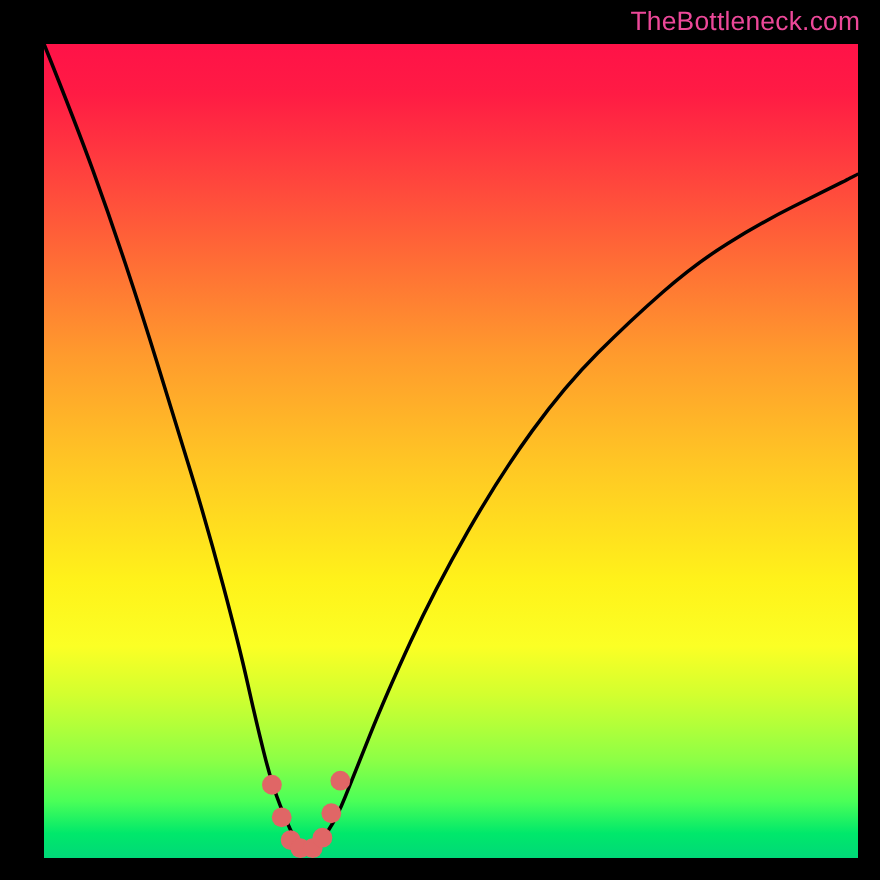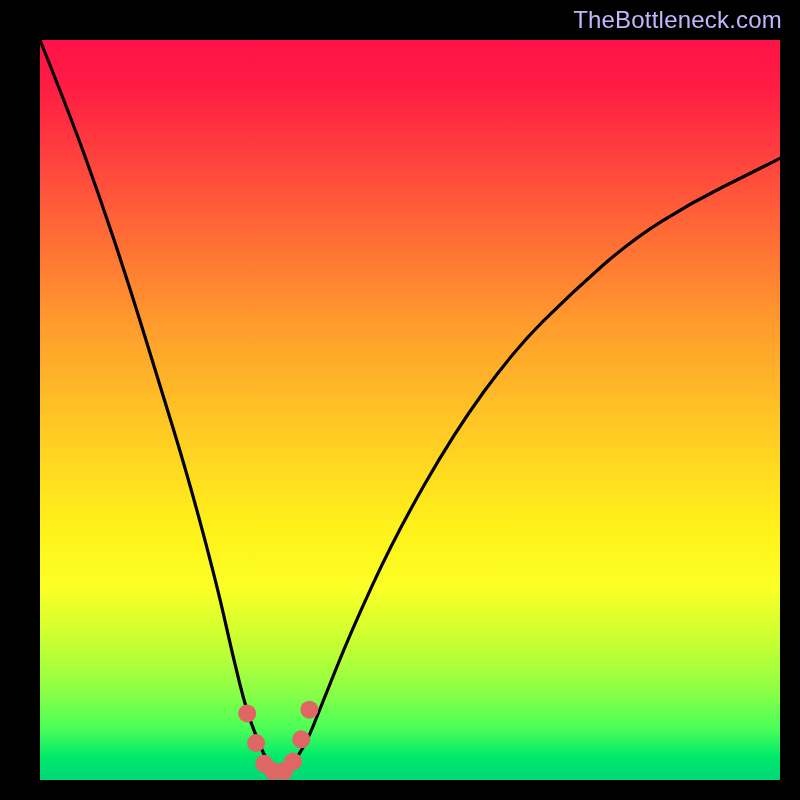--- a/index.html
+++ b/index.html
@@ -41,21 +41,21 @@
       #8cff46 88%,
       #4bff58 93%,
       #00e86b 97%,
       #00d878 100%
     );
   }
   .watermark {
     position: absolute;
     top: 6px;
     right: 18px;
-    color: #c4b5fd;
+    color: #ec4899;
     font-size: 24px;
     letter-spacing: 0.2px;
     font-weight: 400;
     user-select: none;
   }
   svg.curve {
     position: absolute;
     left: 0;
     top: 0;
     width: 740px;

